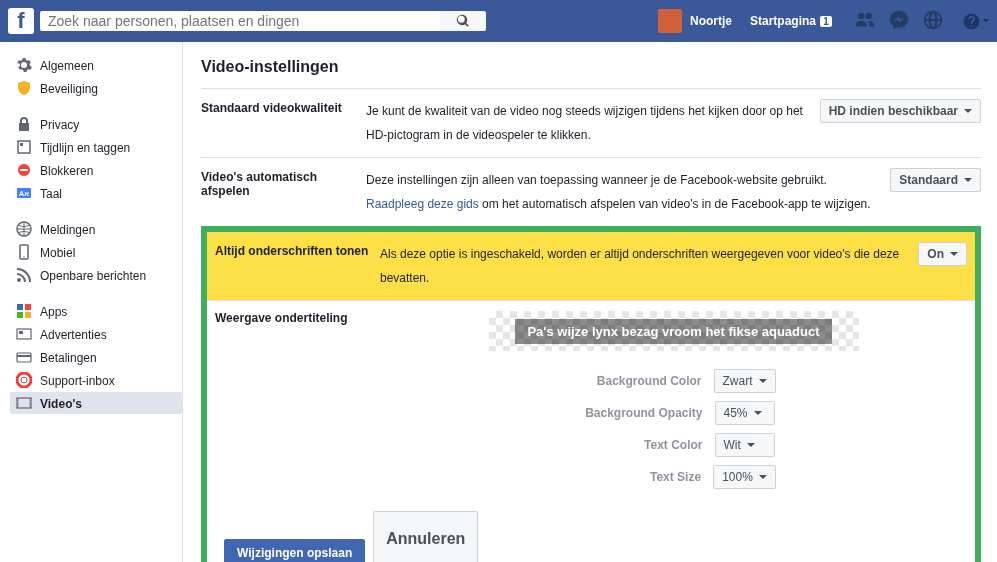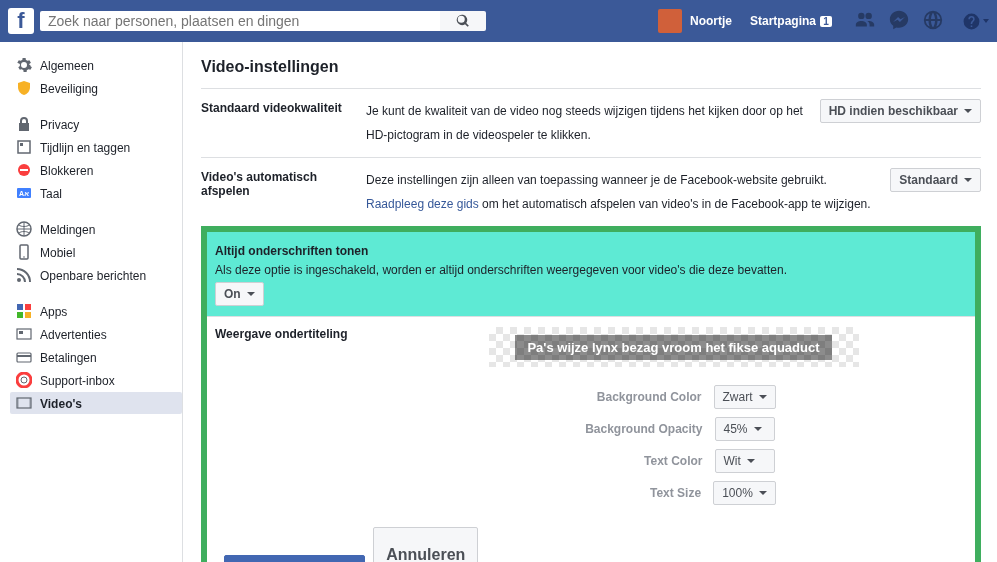--- a/index.html
+++ b/index.html
@@ -31,21 +31,21 @@
 .sb-group { margin-bottom: 14px; }
 .sb-item { display: flex; align-items: flex-end; gap: 8px; padding: 3px 6px; color: #1d2129; font-size: 12px; cursor: pointer; border-radius: 2px; margin-bottom: 1px; }
 .sb-item.active { background: #dfe3ee; font-weight: bold; }
 .sb-icon { width: 16px; height: 16px; display: flex; align-items: center; justify-content: center; }
 .sb-icon svg { width: 16px; height: 16px; }
 
 
 .main { flex: 1; border-left: 1px solid #dddfe2; padding: 16px 16px 0 18px; }
 .page-title { font-size: 16px; font-weight: bold; color: #1d2129; padding-bottom: 12px; border-bottom: 1px solid #dddfe2; margin-bottom: 0; }
 .setting-row { display: flex; padding: 10px 0; border-bottom: 1px solid #dddfe2; align-items: flex-start; }
-.setting-row.highlight { background: #5eead4; border-bottom: none; flex-direction: column; }
+.setting-row.highlight { background: #fde047; border-bottom: none; }
 .setting-label { width: 165px; font-weight: bold; font-size: 12px; color: #1d2129; padding-top: 2px; flex-shrink: 0; }
 .setting-desc { flex: 1; font-size: 12px; color: #1d2129; line-height: 24px; padding-right: 10px; }
 .setting-desc a { color: #365899; text-decoration: none; }
 .setting-control { flex-shrink: 0; }
 .dropdown-btn { background: #f6f7f9; border: 1px solid #ced0d4; border-radius: 2px; padding: 4px 8px; font-size: 12px; color: #4b4f56; font-weight: bold; cursor: pointer; display: flex; align-items: center; gap: 6px; }
 .caret-down { width: 0; height: 0; border-left: 4px solid transparent; border-right: 4px solid transparent; border-top: 4px solid #4b4f56; }
 
 
 .highlight-box { border: 6px solid #3fae5e; }
 .highlight-box .setting-row { padding-left: 8px; padding-right: 8px; }

